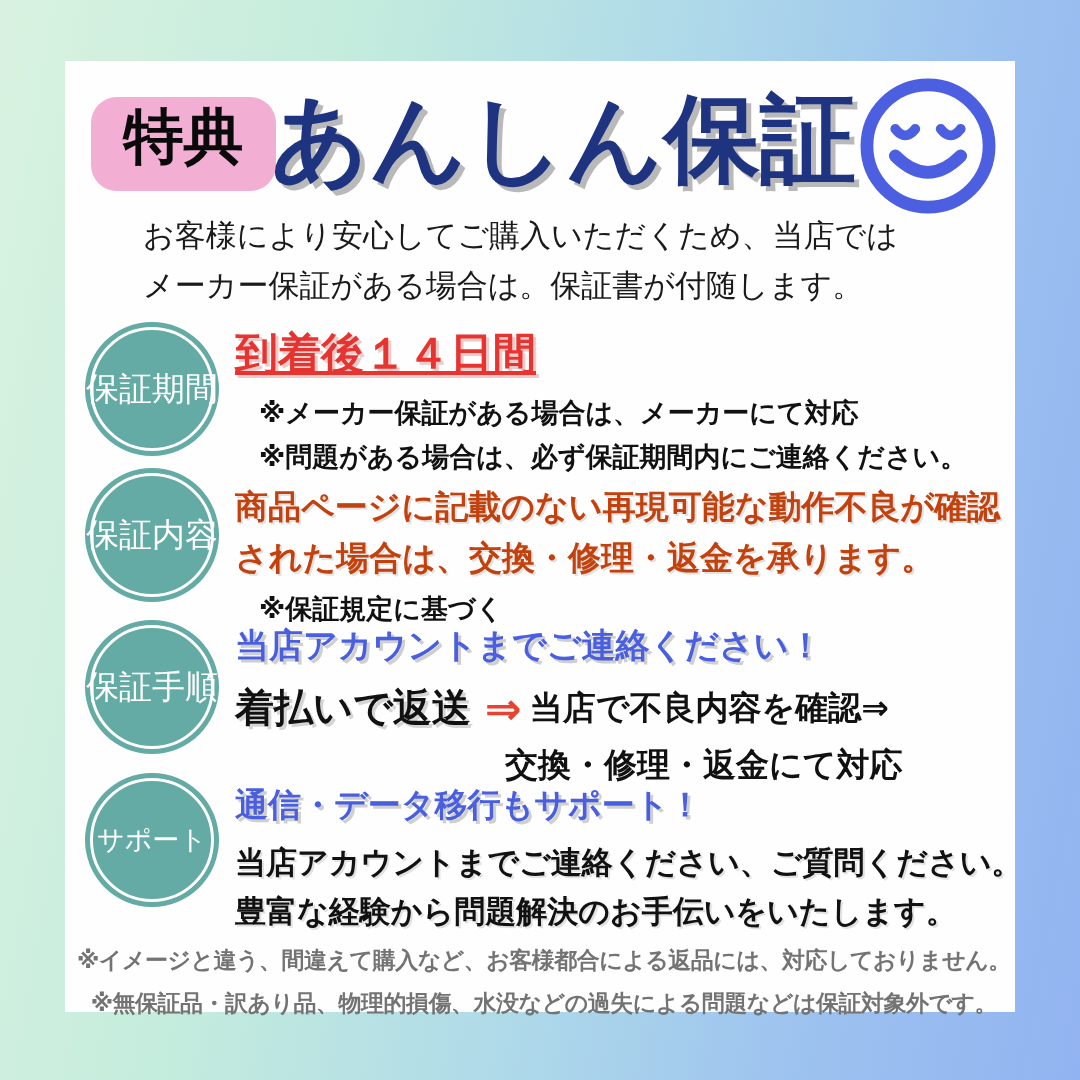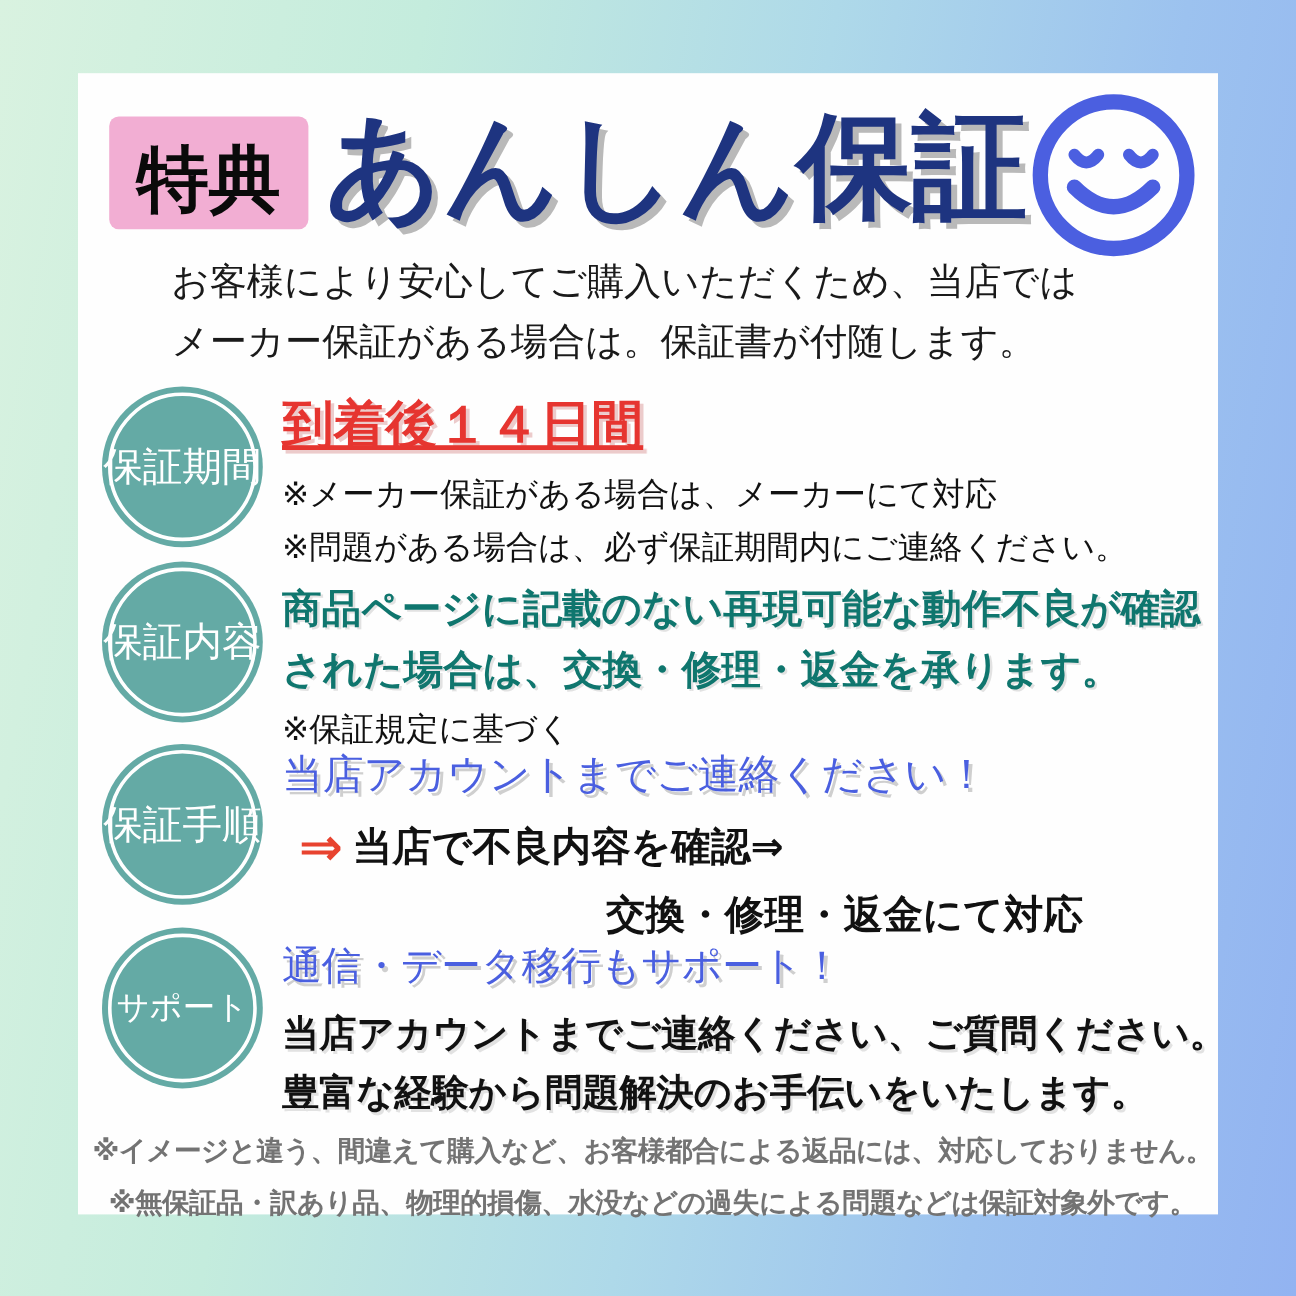--- a/index.html
+++ b/index.html
@@ -11,23 +11,23 @@
     background:linear-gradient(100deg,#d9f2e0 0%,#c4ecdd 28%,#aed9e9 55%,#9cc2ef 78%,#92b3f1 100%);
   }
 
   .card {
     position:absolute; left:65px; top:61px; width:950px; height:951px;
     background:#fefefe;
   }
 
   
   .badge {
-    position:absolute; left:26px; top:36px; width:166px; height:94px;
-    background:#f2aed3; border-radius:8px;
-    display:flex; align-items:flex-end; justify-content:center;
+    position:absolute; left:26px; top:36px; width:185px; height:94px;
+    background:#f2aed3; border-radius:26px;
+    display:flex; align-items:flex-start; justify-content:center;
     font-size:60px; font-weight:900; color:#0a0a0a;
   }
   .title {
     position:absolute; left:206px; top:28px;
     font-size:96px; line-height:1.05; font-weight:900; color:#1e3480;
     text-shadow:5px 5px 0 #b9b9b9; white-space:nowrap;
   }
   .smiley { position:absolute; right:16px; top:14px; width:142px; height:142px; }
 
   .subtitle {
@@ -52,26 +52,26 @@
   
   .content { position:absolute; left:170px; white-space:nowrap; }
   .s1 { top:264px; } .s2 { top:420px; } .s3 { top:562px; } .s4 { top:722px; }
 
   .h-red {
     font-size:43px; font-weight:900; color:#e63530;
     text-shadow:3px 3px 0 #eccbcb;
     text-decoration:underline;
   }
   .h-blue {
-    font-size:34px; font-weight:400; color:#4a5fe0;
+    font-size:34px; font-weight:700; color:#4a5fe0;
     text-shadow:3px 3px 0 #cfcfcf;
   }
-  .note { font-size:27px; font-weight:400; color:#111; line-height:1.62; }
+  .note { font-size:27px; font-weight:700; color:#111; line-height:1.62;margin-left:24px; }
   .s1 .notes { margin-top:8px; }
-  .body-lg { font-size:33px; font-weight:800; color:#0f766e; line-height:1.55; text-shadow:2px 2px 0 #e2e2e2; }
+  .body-lg { font-size:33px; font-weight:800; color:#c2410c; line-height:1.55; text-shadow:2px 2px 0 #e2e2e2; }
   .s2 .note { margin-top:4px; }
 
   .step-row { display:flex; align-items:center; margin-top:12px; }
   .step-left { font-size:39px; font-weight:900; color:#111; text-shadow:3px 3px 0 #d5d5d5; }
   .step-arrow { font-size:44px; font-weight:900; color:#e8432f; margin:0 8px 0 14px; }
   .step-right { font-size:33px; font-weight:800; color:#111; }
   .step-line2 { margin-left:270px; margin-top:8px; font-size:33px; font-weight:800; color:#111; }
 
   .s4 .body { margin-top:10px; font-size:31px; font-weight:800; color:#111; line-height:1.58; text-shadow:2px 2px 0 #e2e2e2; }
   .s4 .h-blue { font-size:33px; }
@@ -126,20 +126,21 @@
       <div class="note">※保証規定に基づく</div>
     </div>
 
     <div class="circle c3">
       <span class="cl">保証</span>
       <span class="cl">手順</span>
     </div>
     <div class="content s3">
       <div class="h-blue">当店アカウントまでご連絡ください！</div>
       <div class="step-row">
+        <span class="step-left">着払いで返送</span>
         <span class="step-arrow">⇒</span>
         <span class="step-right">当店で不良内容を確認⇒</span>
       </div>
       <div class="step-line2">交換・修理・返金にて対応</div>
     </div>
 
     <div class="circle c4 small">
       <span class="cl">サポート</span>
     </div>
     <div class="content s4">

